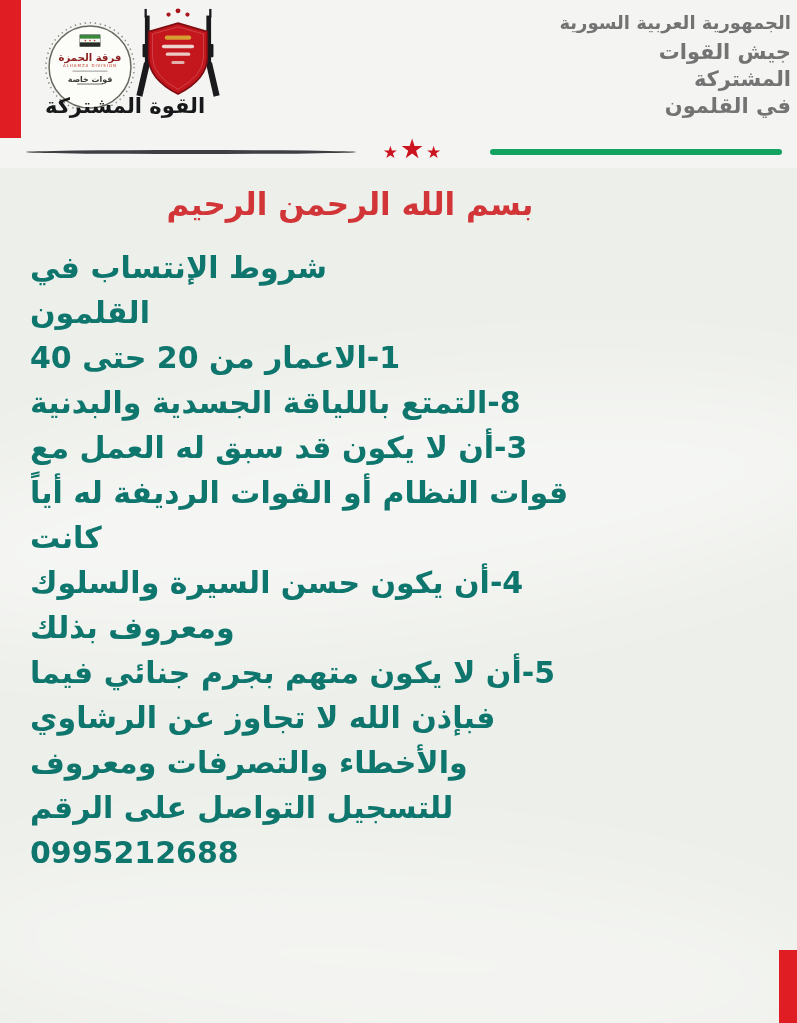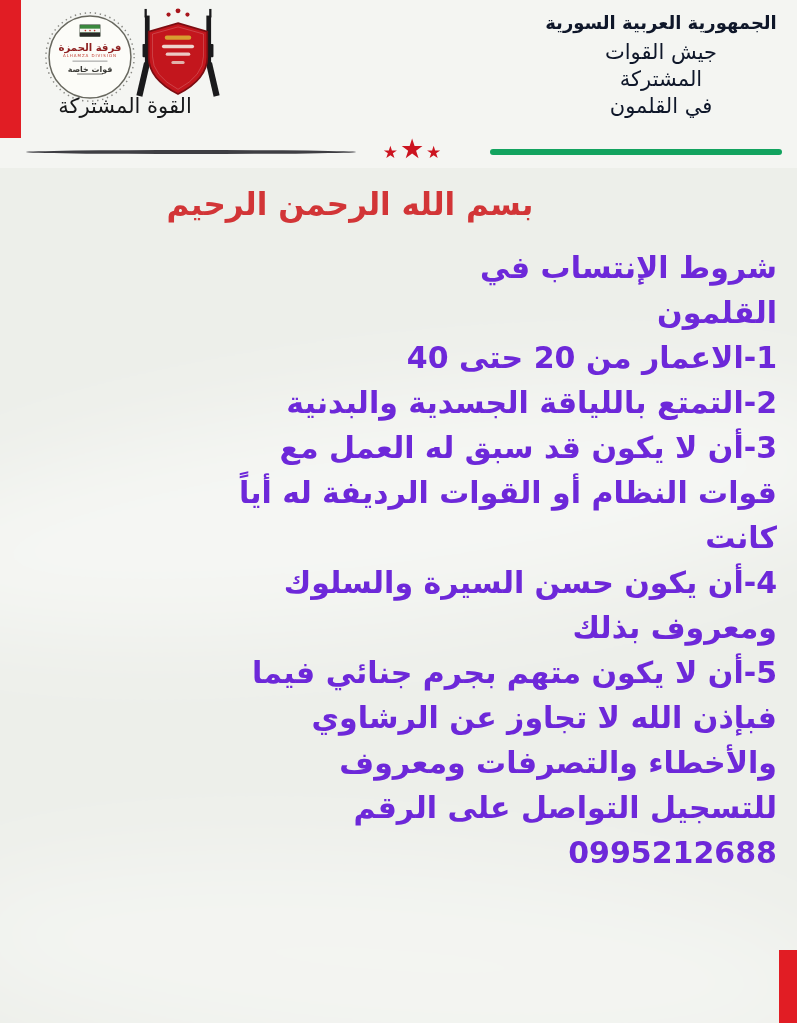--- a/index.html
+++ b/index.html
@@ -11,42 +11,42 @@
   .header-band { position:absolute; left:0; top:0; width:797px; height:168px; background:#f4f5f2; }
   .swoosh1 { position:absolute; left:-120px; top:400px; width:1000px; height:220px;
              background:rgba(255,255,255,0.45); border-radius:50%; filter:blur(45px);
              transform:rotate(-7deg); }
   .swoosh2 { position:absolute; left:-60px; top:860px; width:900px; height:200px;
              background:rgba(255,255,255,0.35); border-radius:50%; filter:blur(45px);
              transform:rotate(4deg); }
   .bar-left  { position:absolute; left:0; top:0; width:21px; height:138px; background:#e11d24; }
   .bar-right { position:absolute; right:0; top:950px; width:18px; height:73px; background:#e11d24; }
 
-  .hamza-logo { position:absolute; left:44px; top:11px; }
+  .hamza-logo { position:absolute; left:44px; top:21px; }
   .shield-logo { position:absolute; left:126px; top:4px; }
   .joint-label { position:absolute; left:40px; top:94px; width:170px; text-align:center;
-                 font-size:21px; font-weight:normal; color:#17181a; direction:rtl; }
+                 font-size:21px; font-weight:bold; color:#17181a; direction:rtl; }
 
-  .org-block { position:absolute; right:6px; top:12px; width:260px; text-align:center;
-               color:#0f172a; direction:rtl; }
+  .org-block { position:absolute; right:6px; top:12px; width:260px; text-align:right;
+               color:#737373; direction:rtl; }
   .org-line1 { font-size:18px; font-weight:bold; letter-spacing:0; margin-bottom:6px; }
-  .org-line  { font-size:21px; font-weight:normal; line-height:27px; }
+  .org-line  { font-size:21px; font-weight:bold; line-height:27px; }
 
   .divider { position:absolute; left:26px; top:136px; width:756px; height:32px;
              display:flex; align-items:center; direction:ltr; }
   .dark-line { width:330px; height:4px; background:#3e3e43; border-radius:50%; }
   .stars { width:112px; display:flex; align-items:center; justify-content:center; }
   .star-sm { color:#cc1420; font-size:17px; line-height:1; }
   .star-lg { color:#cc1420; font-size:27px; line-height:1; position:relative; top:-4px; margin:0 2px; }
   .green-line { flex:1; height:6px; background:#12a35f; border-radius:3px; margin-left:22px; }
 
   .basmala { position:absolute; left:0; top:186px; width:700px; text-align:center;
              direction:rtl; color:#d23537; font-size:31px; font-weight:bold; }
-  .body-lines { position:absolute; left:20px; top:245px; width:757px; text-align:right;
-                direction:rtl; color:#6d28d9; font-size:30px; font-weight:bold;
+  .body-lines { position:absolute; left:30px; top:245px; width:757px; text-align:left;
+                direction:rtl; color:#0f766e; font-size:30px; font-weight:bold;
                 line-height:45px; }
   .bline { white-space:nowrap; direction:rtl; }
 
   svg text { font-family:"DejaVu Sans", sans-serif; }
 </style>
 </head>
 <body>
 
 <div class="page">
 
@@ -126,21 +126,21 @@
     </div>
     <div class="green-line"></div>
   </div>
 
   <div class="basmala">بسم الله الرحمن الرحيم</div>
 
   <div class="body-lines">
     <div class="bline">شروط الإنتساب في</div>
     <div class="bline">القلمون</div>
     <div class="bline">1-الاعمار من 20 حتى 40</div>
-    <div class="bline">2-التمتع باللياقة الجسدية والبدنية</div>
+    <div class="bline">8-التمتع باللياقة الجسدية والبدنية</div>
     <div class="bline">3-أن لا يكون قد سبق له العمل مع</div>
     <div class="bline">قوات النظام أو القوات الرديفة له أياً</div>
     <div class="bline">كانت</div>
     <div class="bline">4-أن يكون حسن السيرة والسلوك</div>
     <div class="bline">ومعروف بذلك</div>
     <div class="bline">5-أن لا يكون متهم بجرم جنائي فيما</div>
     <div class="bline">فبإذن الله لا تجاوز عن الرشاوي</div>
     <div class="bline">والأخطاء والتصرفات ومعروف</div>
     <div class="bline">للتسجيل التواصل على الرقم</div>
     <div class="bline">0995212688</div>

